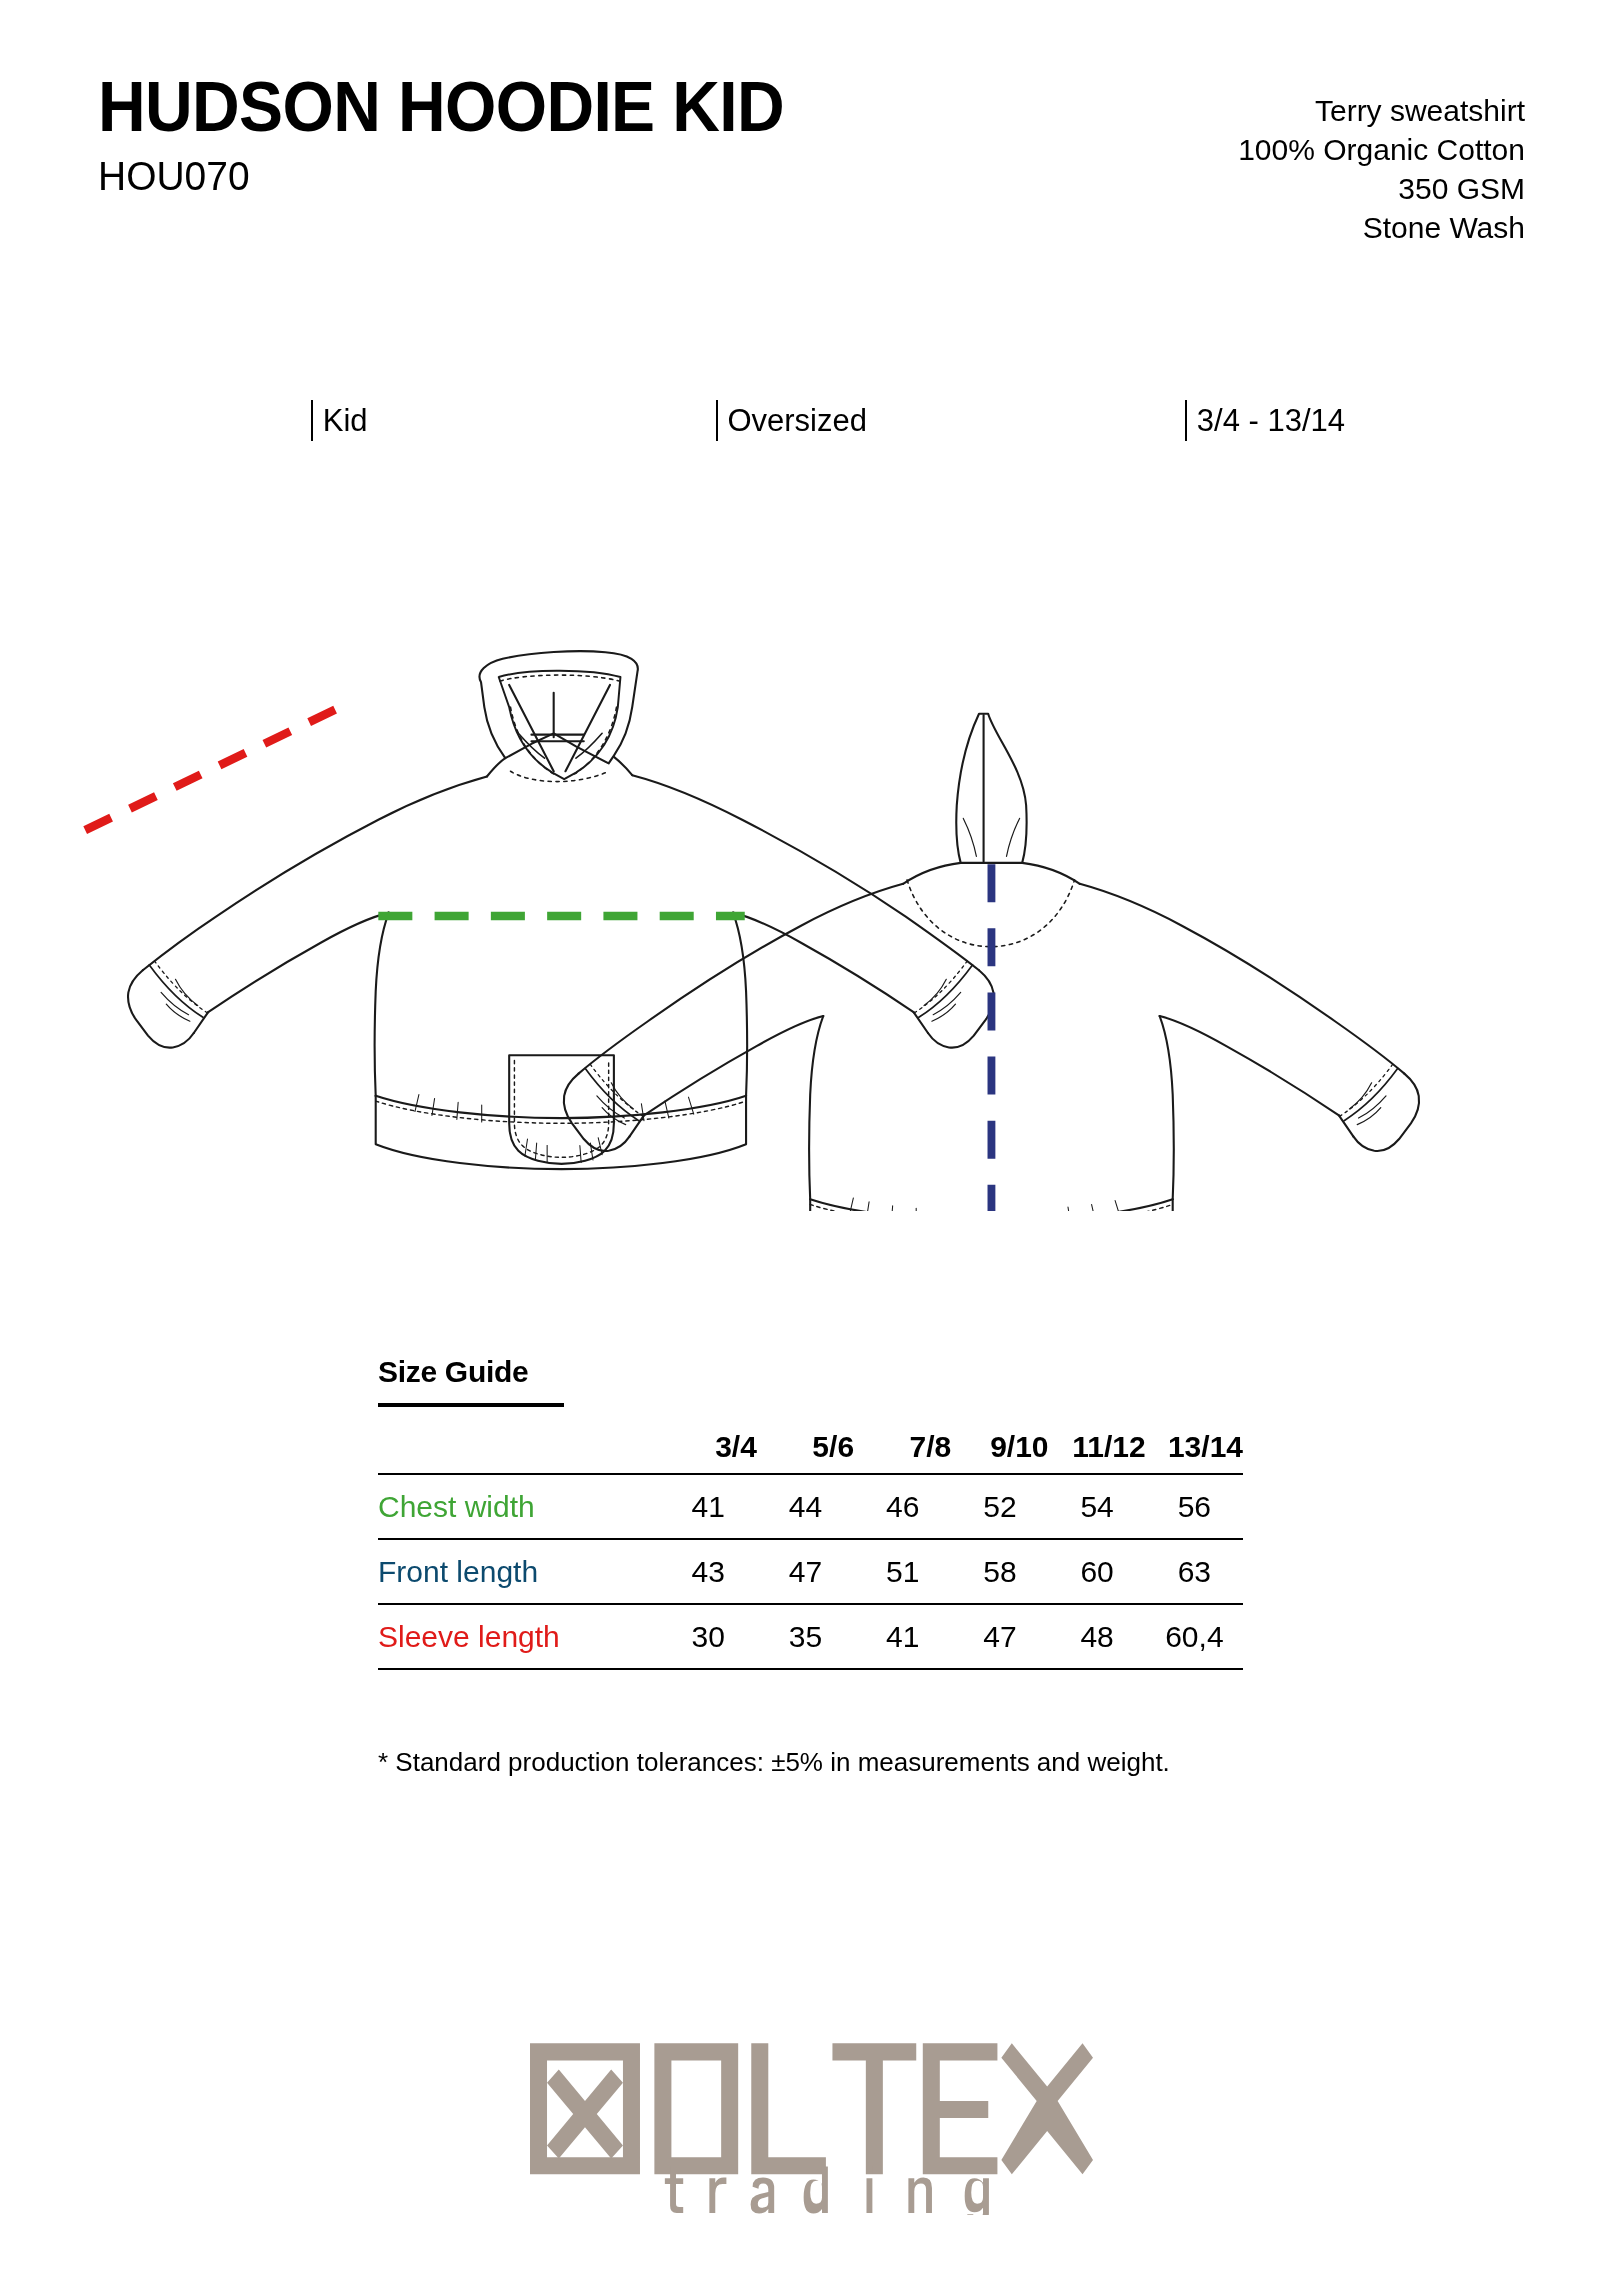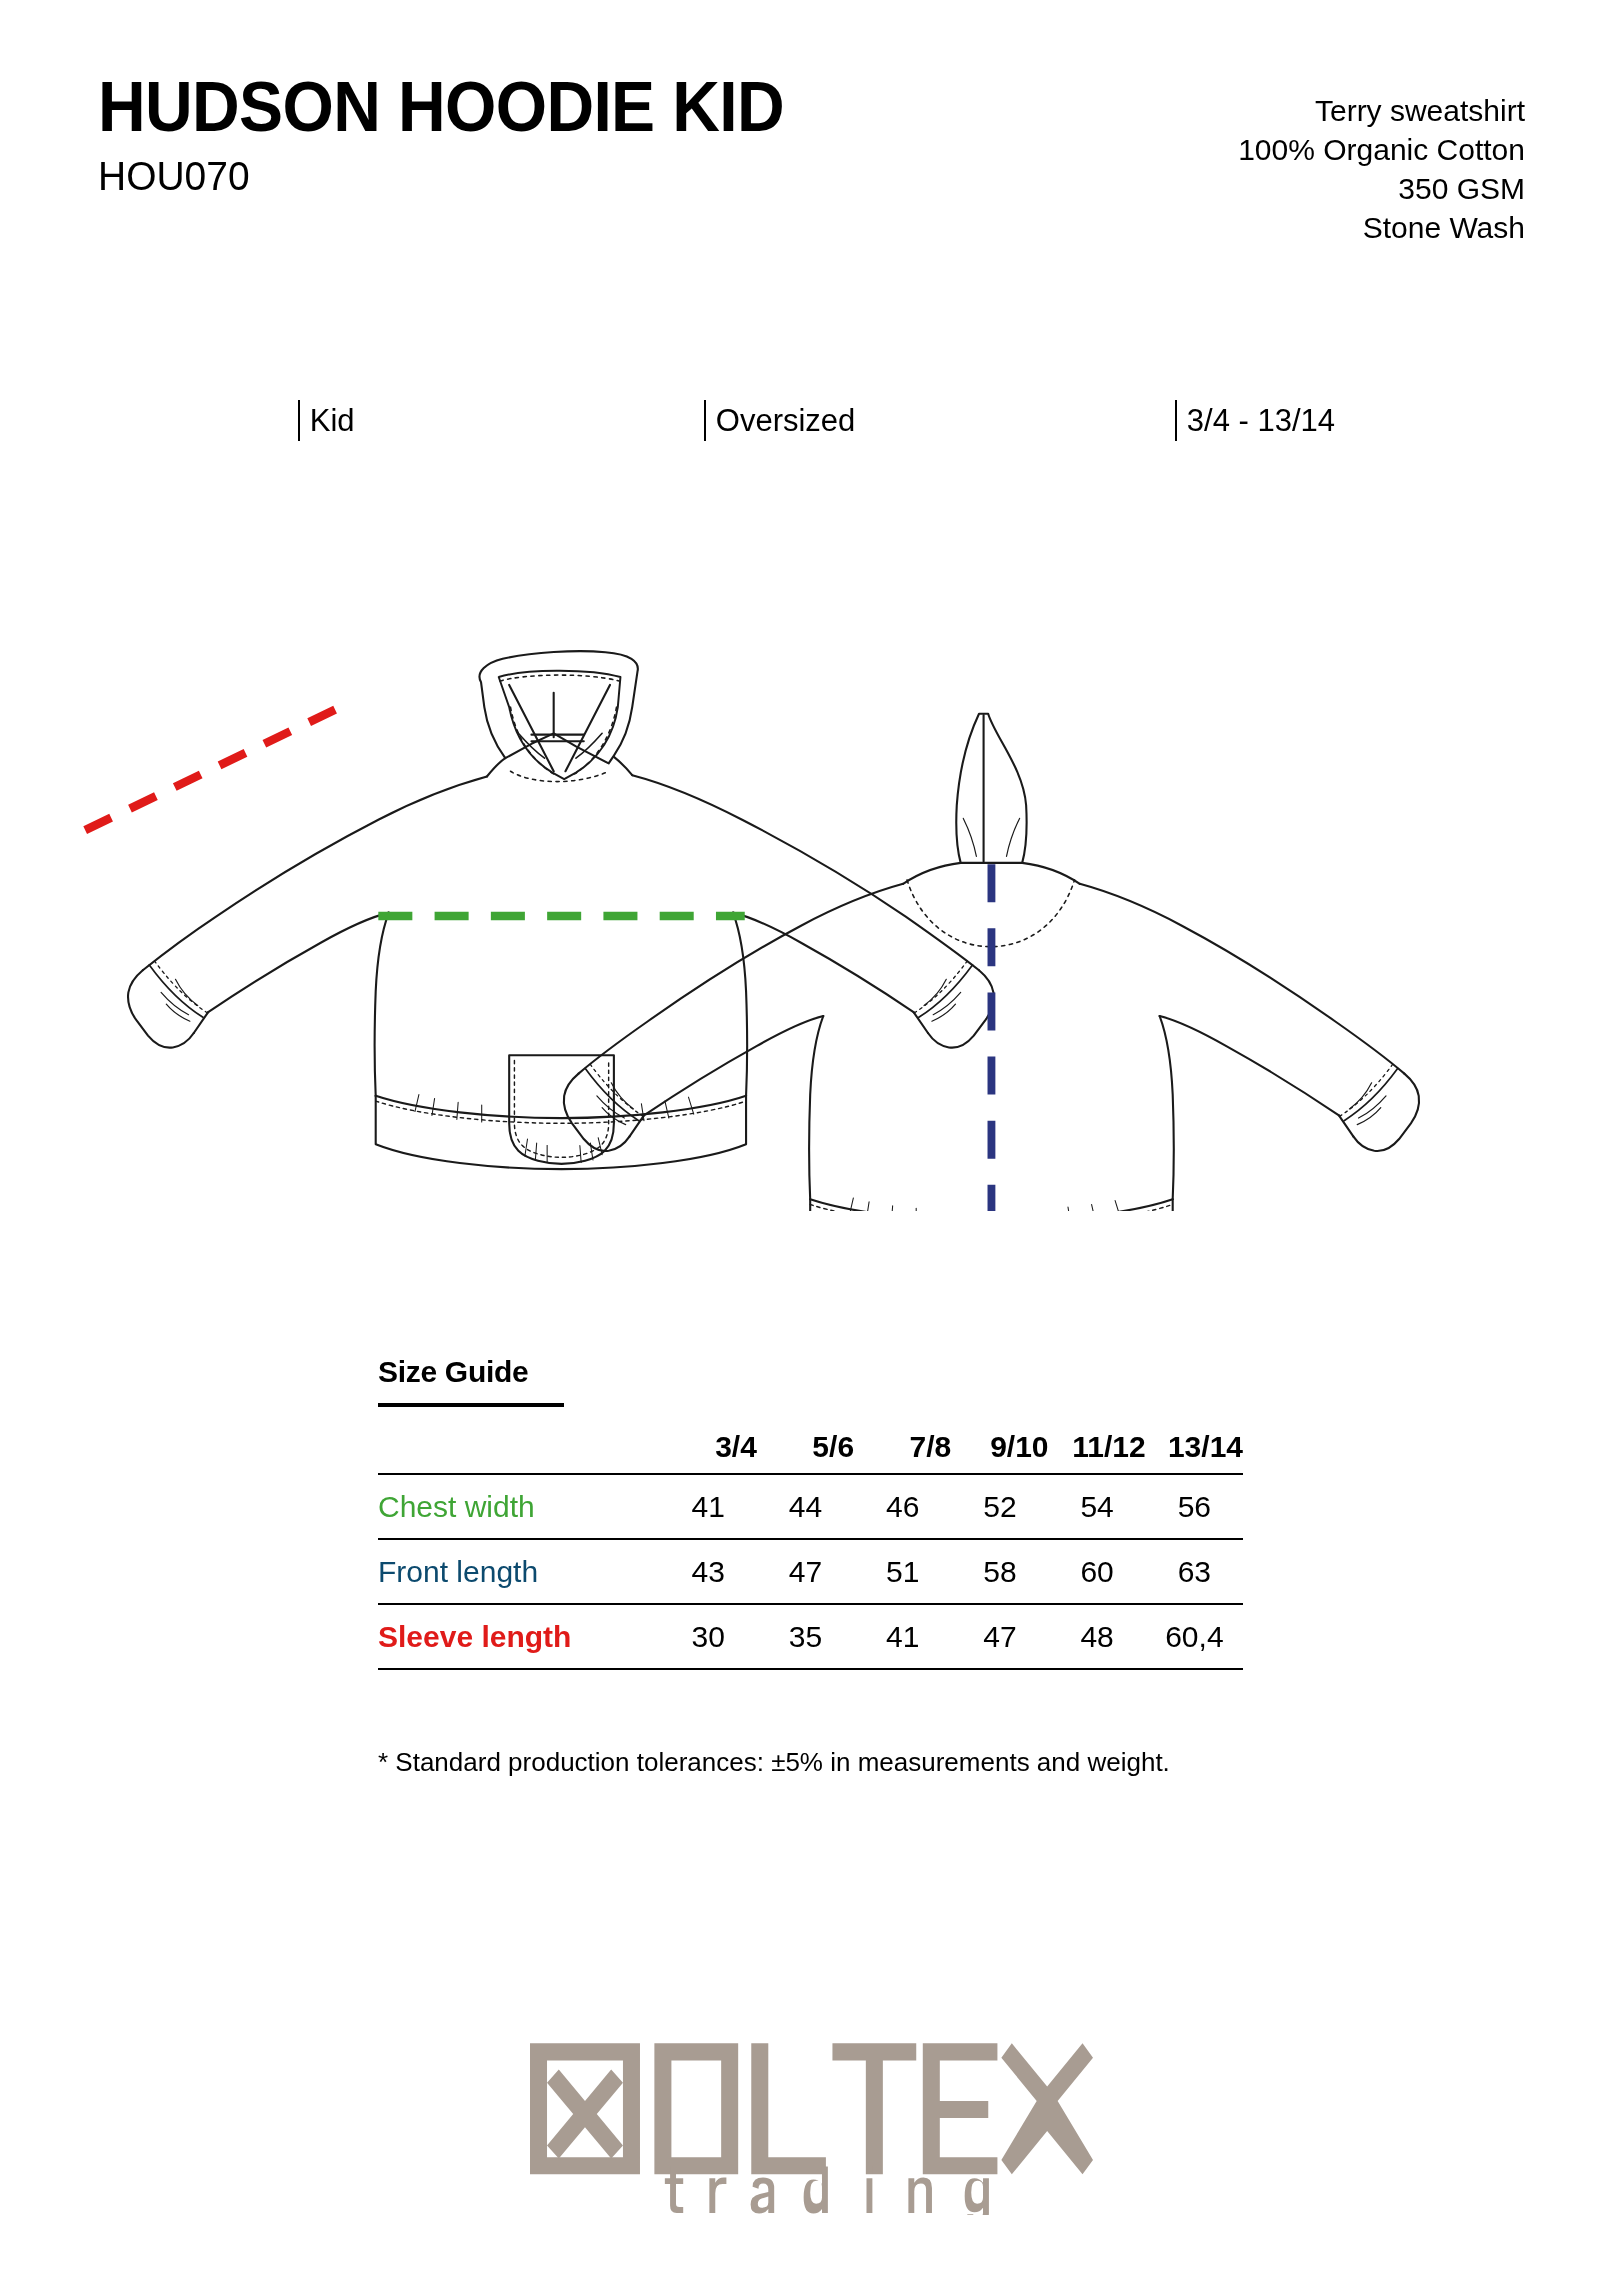--- a/index.html
+++ b/index.html
@@ -33,21 +33,21 @@
   }
 
   
   .attr-row{
     position:absolute;left:298px;top:400px;width:1047px;
     display:flex;align-items:stretch;
   }
   .attr{
     display:flex;align-items:center;font-size:31px;white-space:nowrap;
   }
-  .attr-1{width:406px;}
+  .attr-1{width:406px;margin-left:13px;}
   .attr-2{width:471px;}
   .attr-3{width:auto;}
   .attr-bar{
     display:inline-block;width:2px;height:41px;background:#000;
     margin-right:9.8px;flex:0 0 auto;
   }
 
   
   .drawings{position:absolute;left:0;top:609px;width:1623px;height:602px;}
   .drawings svg{display:block;width:1623px;height:602px;}
@@ -389,21 +389,21 @@
       <tr>
         <td class="rowlabel" style="color: #0c4a6e;">Front length</td>
         <td>43</td>
         <td>47</td>
         <td>51</td>
         <td>58</td>
         <td>60</td>
         <td>63</td>
       </tr>
       <tr>
-        <td class="rowlabel" style="color: rgb(224, 27, 25); font-weight: bold;">Sleeve length</td>
+        <td class="rowlabel" style="color: rgb(224, 27, 25);">Sleeve length</td>
         <td>30</td>
         <td>35</td>
         <td>41</td>
         <td>47</td>
         <td>48</td>
         <td>60,4</td>
       </tr>
     </tbody>
   </table>
 

